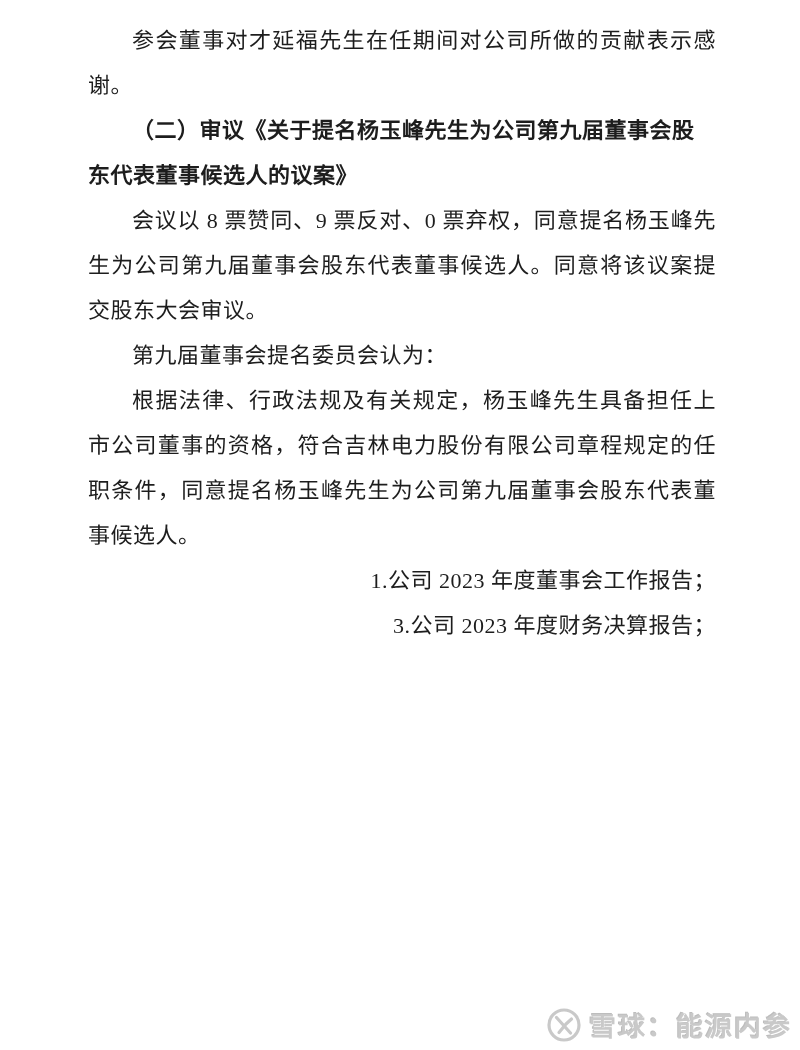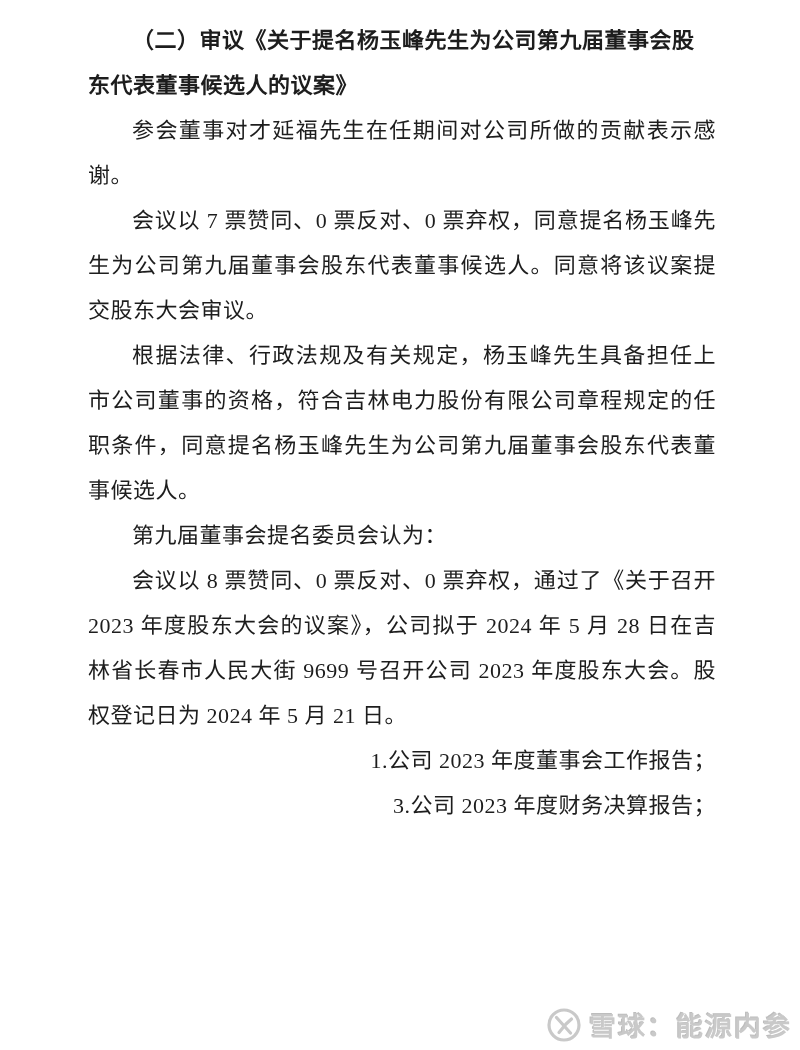--- a/index.html
+++ b/index.html
@@ -61,26 +61,25 @@
     white-space: nowrap;
   }
 </style>
 </head>
 <body>
 
 <div class="page">
 
   <div class="doc-content">
 
-  <p class="para heading">（二）审议《关于提名杨玉峰先生为公司第九届董事会股东代表董事候选人的议案》</p>
-      <p class="para body">参会董事对才延福先生在任期间对公司所做的贡献表示感谢。</p>
-      <p class="para body">会议以 7 票赞同、0 票反对、0 票弃权，同意提名杨玉峰先生为公司第九届董事会股东代表董事候选人。同意将该议案提交股东大会审议。</p>
+  <p class="para body">参会董事对才延福先生在任期间对公司所做的贡献表示感谢。</p>
+      <p class="para heading">（二）审议《关于提名杨玉峰先生为公司第九届董事会股东代表董事候选人的议案》</p>
+      <p class="para body">会议以 8 票赞同、9 票反对、0 票弃权，同意提名杨玉峰先生为公司第九届董事会股东代表董事候选人。同意将该议案提交股东大会审议。</p>
+      <p class="para body">第九届董事会提名委员会认为：</p>
       <p class="para body">根据法律、行政法规及有关规定，杨玉峰先生具备担任上市公司董事的资格，符合吉林电力股份有限公司章程规定的任职条件，同意提名杨玉峰先生为公司第九届董事会股东代表董事候选人。</p>
-      <p class="para body">第九届董事会提名委员会认为：</p>
-      <p class="para body">会议以 8 票赞同、0 票反对、0 票弃权，通过了《关于召开 2023 年度股东大会的议案》，公司拟于 2024 年 5 月 28 日在吉林省长春市人民大街 9699 号召开公司 2023 年度股东大会。股权登记日为 2024 年 5 月 21 日。</p>
       <p class="para list">1.公司 2023 年度董事会工作报告；</p>
       <p class="para list">3.公司 2023 年度财务决算报告；</p>
     </div>
 
   <div class="watermark">
     <span class="wm-logo">
       <svg viewBox="0 0 36 36" width="36" height="36" aria-hidden="true">
         <circle cx="18" cy="18" r="15" fill="none" stroke="#c9c9c9" stroke-width="3.2"></circle>
         <path d="M10.5 10.5 L24.5 26" fill="none" stroke="#c9c9c9" stroke-width="3.2" stroke-linecap="round"></path>
         <path d="M13 25.5 L20 17 L25.5 12" fill="none" stroke="#c9c9c9" stroke-width="3.2" stroke-linecap="round" stroke-linejoin="round"></path>

